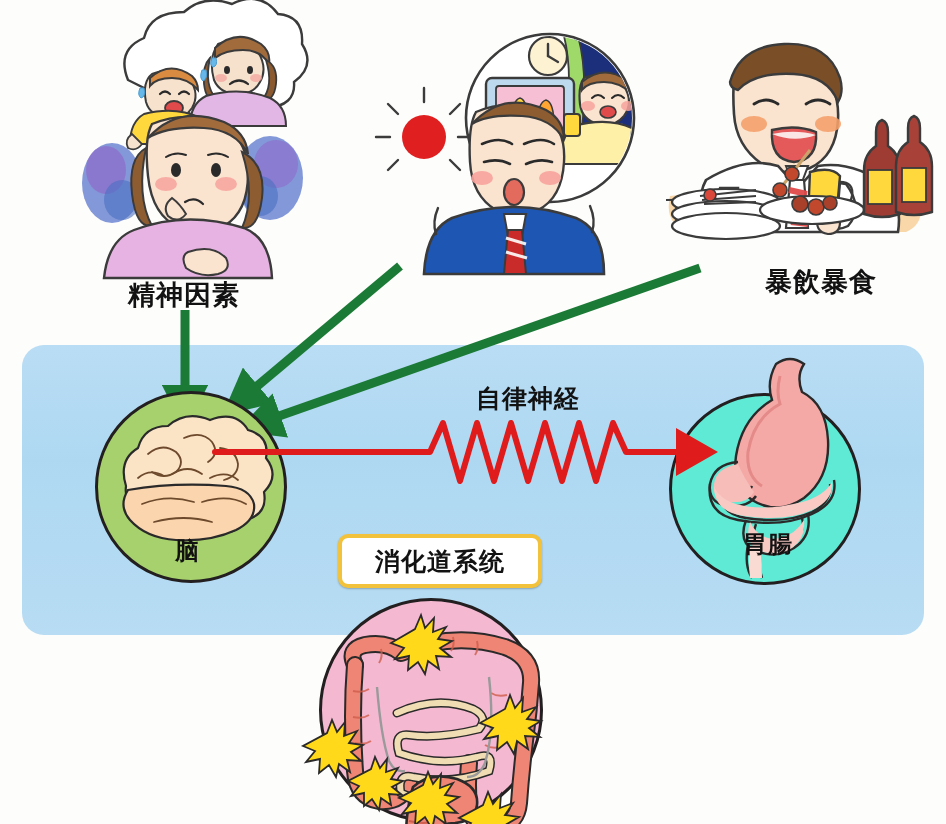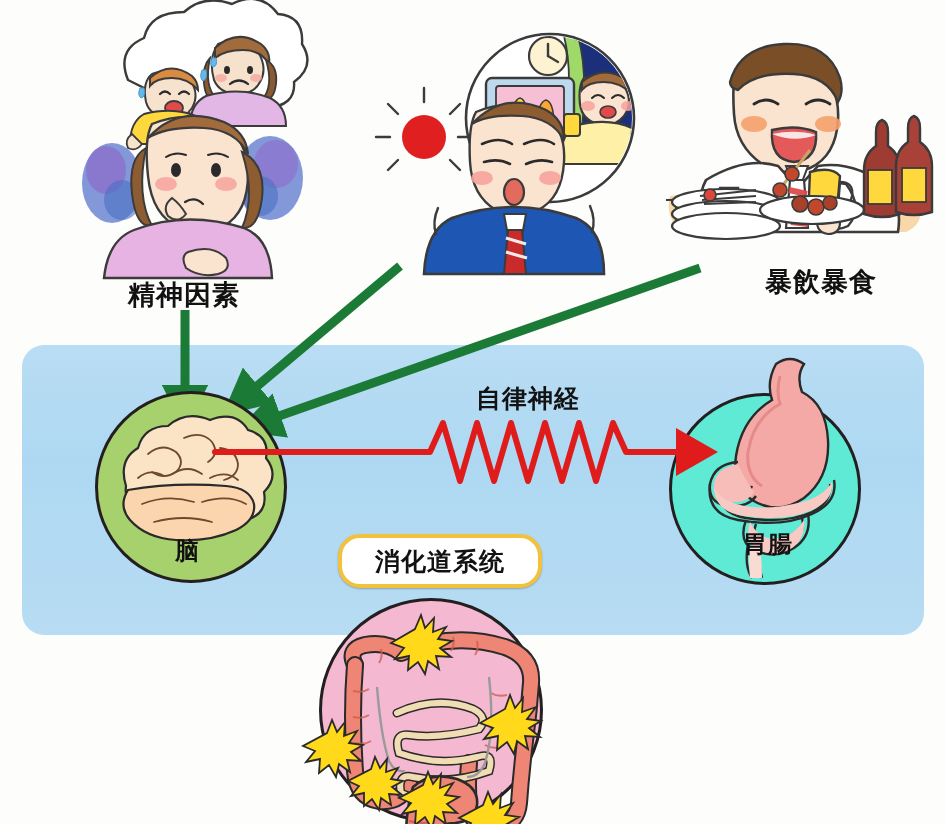--- a/index.html
+++ b/index.html
@@ -36,21 +36,21 @@
   .label-nerve { font-size: 25px; }
   .label-organ { font-size: 24px; }
   .label-ibs  { font-size: 30px; letter-spacing: 2px; }
   .pill {
     position: absolute;
     display: flex;
     align-items: center;
     justify-content: center;
     background: #ffffff;
     border: 4px solid #f2c23c;
-    border-radius: 22px;
+    border-radius: 10px;
     box-shadow: 0 1px 2px rgba(0,0,0,.25);
     font-size: 25px;
     font-weight: bold;
     color: #121212;
     letter-spacing: 1px;
   }
   .panel {
     position: absolute;
     left: 22px;
     top: 345px;

